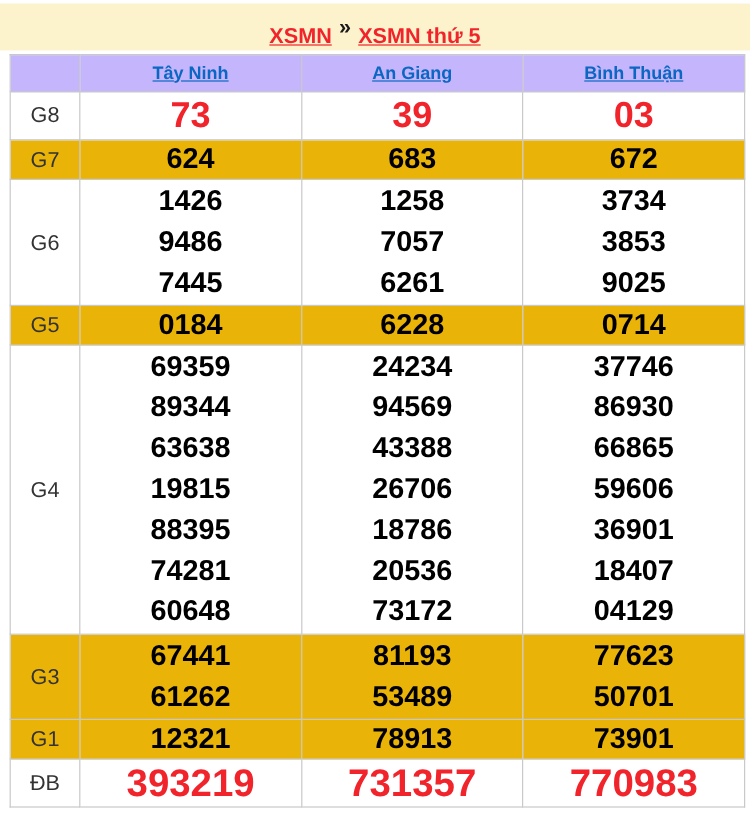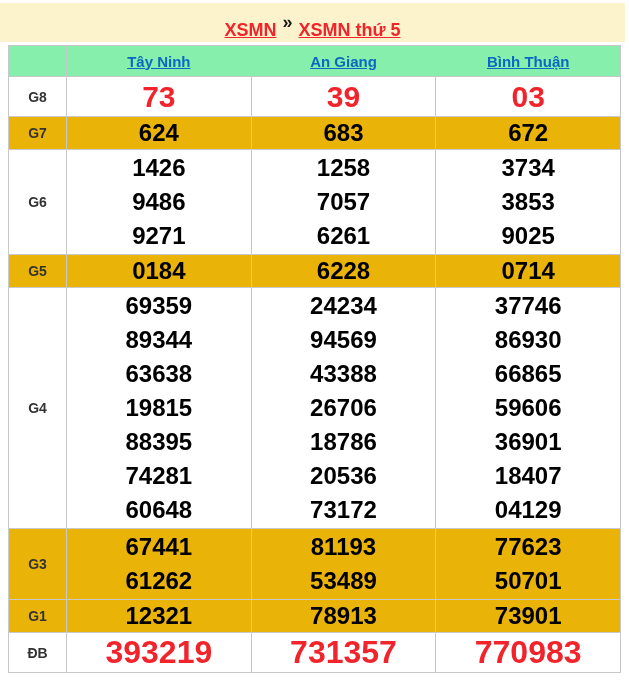--- a/index.html
+++ b/index.html
@@ -37,34 +37,34 @@
     table-layout: fixed;
   }
   table.results th, table.results td {
     border: 1px solid #c9c9c9;
     text-align: center;
     vertical-align: middle;
   }
   col.label-col { width: 58px; }
   thead th {
     height: 31px;
-    background: #86efac;
+    background: #c4b5fd;
     font-size: 15px;
   }
   thead th a {
     color: #0b67c2;
     font-weight: bold;
     text-decoration: underline;
     cursor: pointer;
   }
   tbody tr { background: #ffffff; }
   tbody tr.alt { background: #eab308; }
   td.row-label {
-    font-size: 14px;
-    font-weight: bold;
+    font-size: 18px;
+    font-weight: normal;
     color: #333333;
   }
   td.num-cell {
     font-weight: bold;
     color: #000000;
     font-size: 24px;
     padding: 1px 0;
   }
   .num-line { line-height: 30px; }
   td.multi .num-line { line-height: 34px; }
@@ -129,21 +129,21 @@
           </td>
           <td class="num-cell">
             <div class="num-line">672</div>
           </td>
         </tr>
         <tr>
           <td class="row-label">G6</td>
           <td class="num-cell multi">
             <div class="num-line">1426</div>
             <div class="num-line">9486</div>
-            <div class="num-line">9271</div>
+            <div class="num-line">7445</div>
           </td>
           <td class="num-cell multi">
             <div class="num-line">1258</div>
             <div class="num-line">7057</div>
             <div class="num-line">6261</div>
           </td>
           <td class="num-cell multi">
             <div class="num-line">3734</div>
             <div class="num-line">3853</div>
             <div class="num-line">9025</div>

